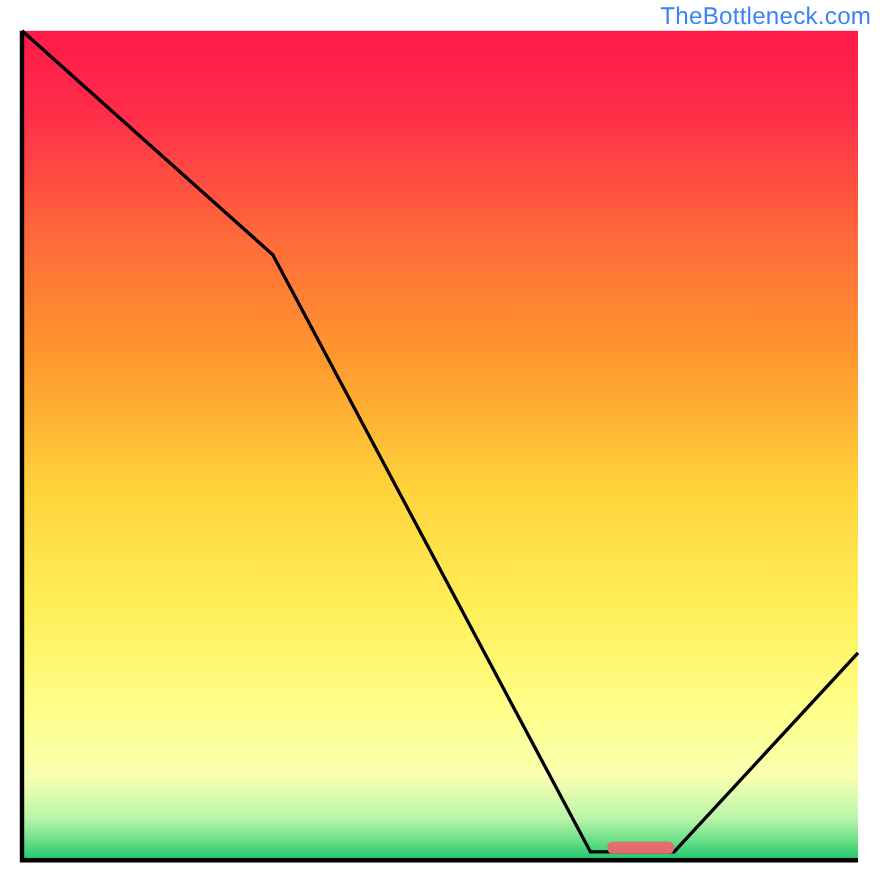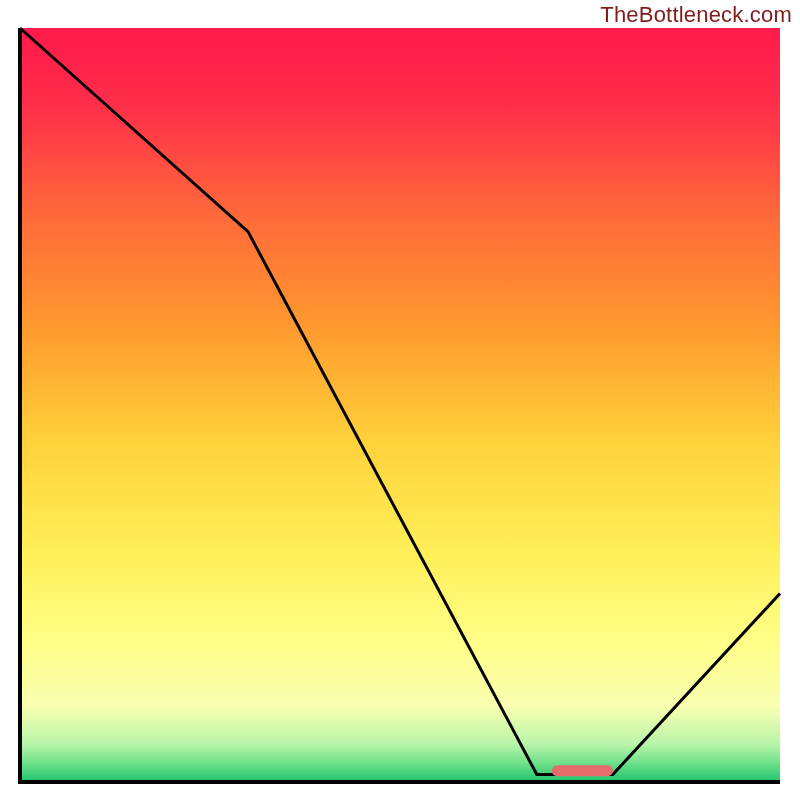--- a/index.html
+++ b/index.html
@@ -15,21 +15,21 @@
     position: relative;
     width: 800px;
     height: 800px;
   }
   #watermark {
     position: absolute;
     top: 2px;
     right: 8px;
     font-size: 22px;
     font-weight: 400;
-    color: #7f1d1d;
+    color: #3b82f6;
     letter-spacing: 0.2px;
   }
   svg {
     display: block;
   }
 </style>
 </head>
 <body>
 
 <div id="wrap">

